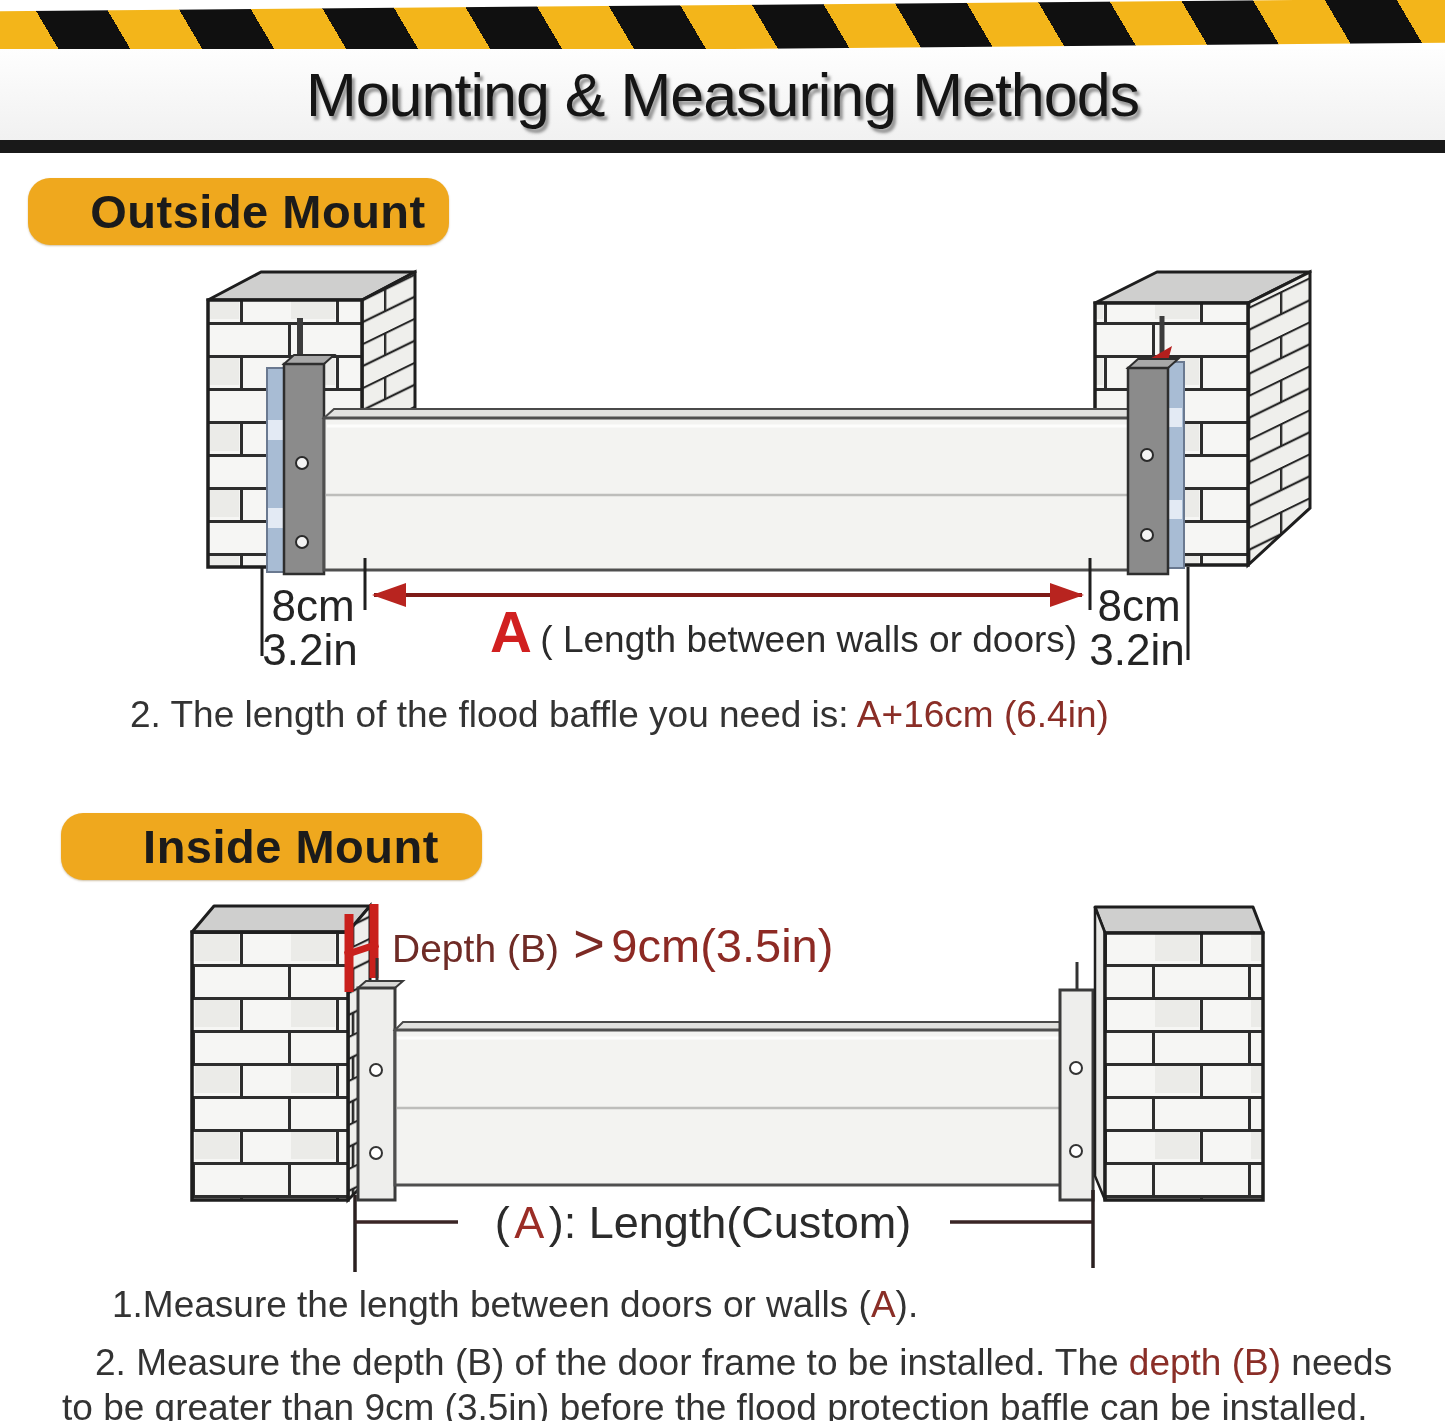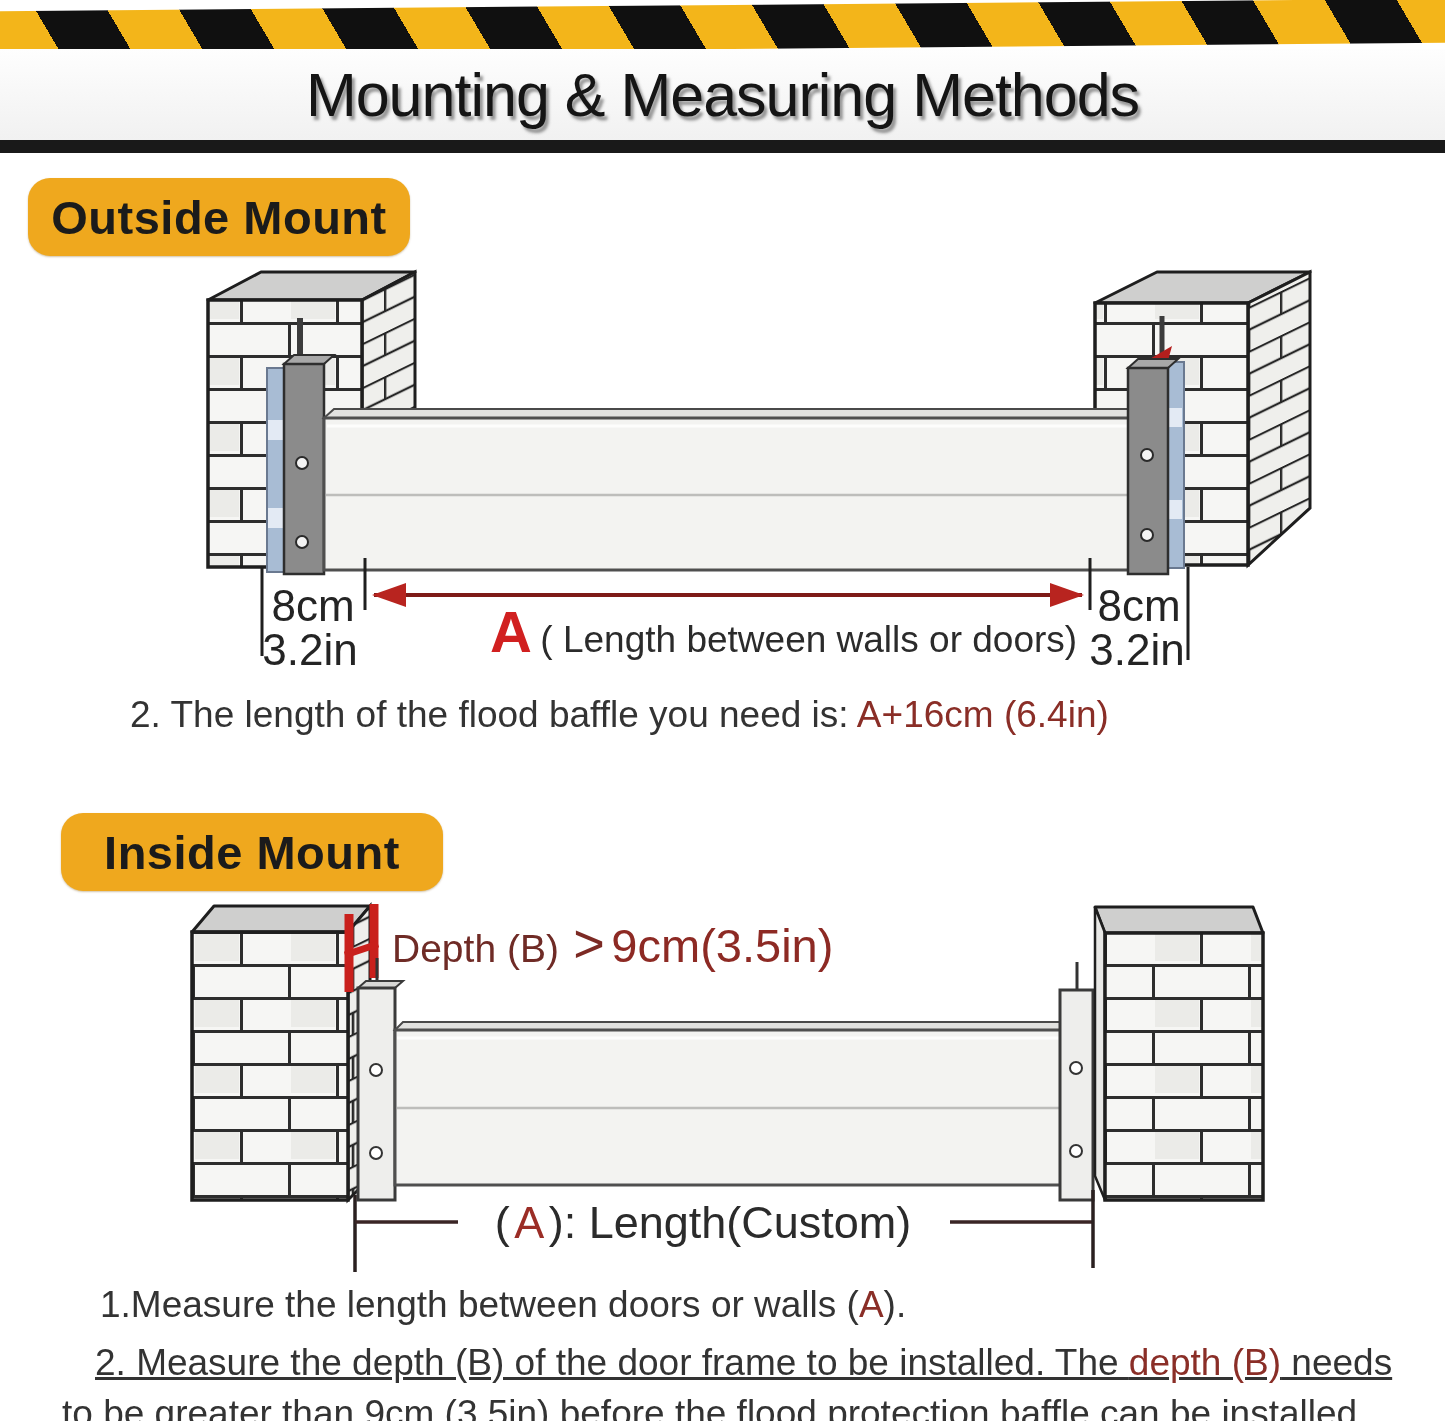--- a/index.html
+++ b/index.html
@@ -23,40 +23,41 @@
   .page-title{
     font-size:61px;font-weight:normal;letter-spacing:-1px;color:#151515;
     text-shadow:3px 4px 3px rgba(70,70,70,.55);
     white-space:nowrap;
   }
   .header-bar{
     position:absolute;left:0;top:140px;width:1445px;height:13px;background:#191919;
   }
   
   .badge{
-    position:absolute;left:28px;width:382px;height:78px;
+    position:absolute;left:28px;width:382px;height:67px;
     background:#efa81e;border-radius:22px;
     display:flex;align-items:center;justify-content:center;
     box-shadow:0 1px 2px rgba(120,80,0,.35);
+    padding-left:39px;
   }
   .badge span{font-size:47px;font-weight:bold;color:#1b1b1b;letter-spacing:0.5px;}
   .badge.outside{top:178px;}
   .badge.inside{top:813px;margin-left:33px;}
   
   svg{position:absolute;left:0;display:block;font-family:"Liberation Sans",sans-serif;}
   #svg-outside{top:256px;}
   #svg-inside{top:898px;}
   
   .steps{position:absolute;font-size:37px;line-height:1.16;color:#333333;}
   .steps p{margin:0 0 13px 0;white-space:nowrap;}
   .steps .maroon{color:#8a2e27;}
   #steps-outside{left:130px;top:694px;}
   #steps-inside{left:62px;top:1284px;}
-  #steps-inside p.l1{margin-left:38px;margin-bottom:15px;}
-  #steps-inside p.l2{margin-left:33px;margin-bottom:8px;text-decoration:underline;}
+  #steps-inside p.l1{margin-left:50px;margin-bottom:15px;}
+  #steps-inside p.l2{margin-left:33px;margin-bottom:2px;}
   #steps-inside p.l3{margin-left:0;}
 </style>
 </head>
 <body>
 
 <div class="hazard"></div>
 <div class="title-band">
   <div class="page-title">Mounting &amp; Measuring Methods</div>
 </div>
 <div class="header-bar"></div>

